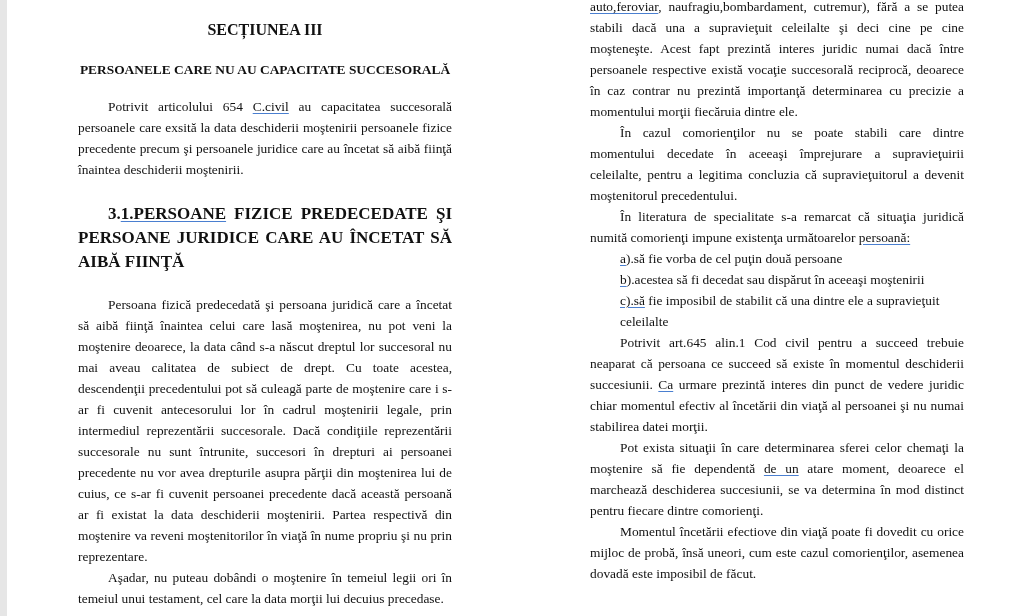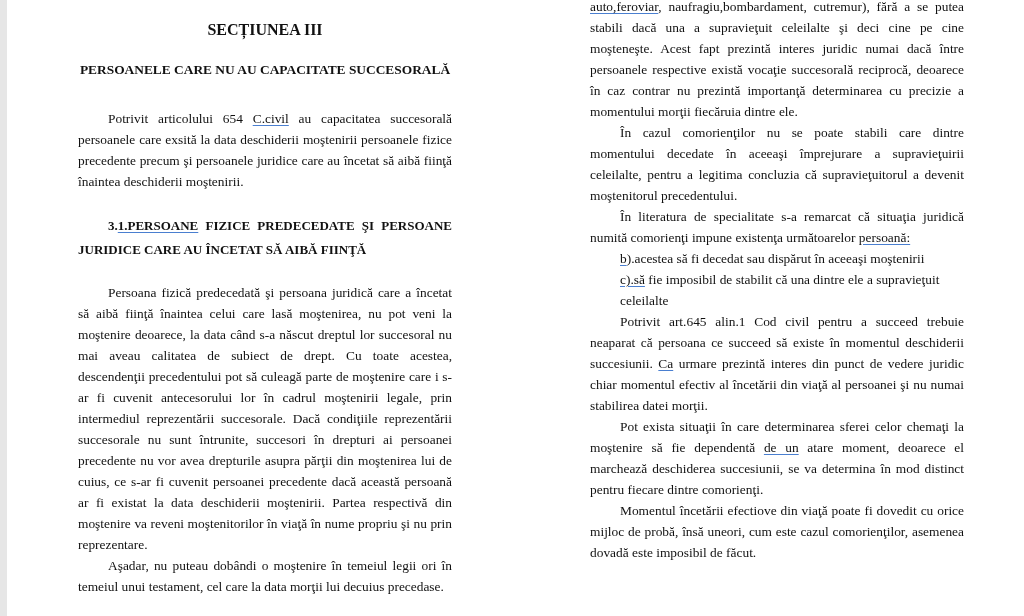--- a/index.html
+++ b/index.html
@@ -22,49 +22,50 @@
     font-size: 13.4px;
     line-height: 21px;
     text-align: justify;
   }
   #page-left .textblock { left: 71px; width: 374px; }
   #page-right .textblock { left: 72px; width: 374px; }
   p { margin: 0; }
   .indent { text-indent: 30px; }
   .h-section { text-align: center; font-weight: bold; font-size: 16px; margin: 0; line-height: 20px; }
   .h-sub { text-align: center; font-weight: bold; font-size: 13.4px; margin: 0; line-height: 20px; }
-  .h-chapter { font-weight: bold; font-size: 13px; text-indent: 30px; line-height: 24px; text-align: justify; }
+  .h-chapter { font-weight: bold; font-size: 17px; text-indent: 30px; line-height: 24px; text-align: justify; }
   .list-item { padding-left: 30px; text-align: left; }
   .sq { text-decoration: underline; text-decoration-color: #4a7fd0; text-decoration-style: solid; text-underline-offset: 2px; }
 </style>
 </head>
 <body>
 
 <div class="page" id="page-left">
   <div class="textblock" style="top:16px;">
     <p class="h-section" style="margin-top:4px;">SECȚIUNEA III</p>
     <p class="h-sub" style="margin-top:20px;">PERSOANELE CARE NU AU CAPACITATE SUCCESORALĂ</p>
 
-    <p class="indent" style="margin-top:28px;"><span>Potrivit articolului 654 </span><span class="sq">C.civil</span><span> au capacitatea succesorală persoanele care exsită la data deschiderii moştenirii persoanele fizice precedente precum şi persoanele juridice care au încetat să aibă fiinţă înaintea deschiderii moştenirii.</span></p>
+    <p class="indent" style="margin-top:16px;"><span>Potrivit articolului 654 </span><span class="sq">C.civil</span><span> au capacitatea succesorală persoanele care exsită la data deschiderii moştenirii persoanele fizice precedente precum şi persoanele juridice care au încetat să aibă fiinţă înaintea deschiderii moştenirii.</span></p>
 
     <p class="h-chapter" style="margin-top:22px;"><span>3.</span><span class="sq">1.PERSOANE</span><span> FIZICE PREDECEDATE ŞI PERSOANE JURIDICE CARE AU ÎNCETAT SĂ AIBĂ FIINŢĂ</span></p>
 
     <p class="indent" style="margin-top:20px;">Persoana fizică predecedată şi persoana juridică care a încetat să aibă fiinţă înaintea celui care lasă moştenirea, nu pot veni la moştenire deoarece, la data când s-a născut dreptul lor succesoral nu mai aveau calitatea de subiect de drept. Cu toate acestea, descendenţii precedentului pot să culeagă parte de moştenire care i s-ar fi cuvenit antecesorului lor în cadrul moştenirii legale, prin intermediul reprezentării succesorale. Dacă condiţiile reprezentării succesorale nu sunt întrunite, succesori în drepturi ai persoanei precedente nu vor avea drepturile asupra părţii din moştenirea lui de cuius, ce s-ar fi cuvenit persoanei precedente dacă această persoană ar fi existat la data deschiderii moştenirii. Partea respectivă din moştenire va reveni moştenitorilor în viaţă în nume propriu şi nu prin reprezentare.</p>
     <p class="indent">Aşadar, nu puteau dobândi o moştenire în temeiul legii ori în temeiul unui testament, cel care la data morţii lui decuius precedase.</p>
 
 
   </div>
 </div>
 
 <div class="page" id="page-right">
   <div class="textblock" style="top:-4px;">
     <p><span class="sq">auto,feroviar</span><span>, naufragiu,bombardament, cutremur), fără a se putea stabili dacă una a supravieţuit celeilalte şi deci cine pe cine moşteneşte. Acest fapt prezintă interes juridic numai dacă între persoanele respective există vocaţie succesorală reciprocă, deoarece în caz contrar nu prezintă importanţă determinarea cu precizie a momentului morţii fiecăruia dintre ele.</span></p>
     <p class="indent">În cazul comorienţilor nu se poate stabili care dintre momentului decedate în aceeaşi împrejurare a supravieţuirii celeilalte, pentru a legitima concluzia că supravieţuitorul a devenit moştenitorul precedentului.</p>
     <p class="indent"><span>În literatura de specialitate s-a remarcat că situaţia juridică numită comorienţi impune existenţa următoarelor </span><span class="sq">persoană:</span></p>
 
+    <p class="list-item"><span class="sq">a</span><span>).să fie vorba de cel puţin două persoane</span></p>
     <p class="list-item"><span class="sq">b</span><span>).acestea să fi decedat sau dispărut în aceeaşi moştenirii</span></p>
     <p class="list-item"><span class="sq">c).să</span><span> fie imposibil de stabilit că una dintre ele a supravieţuit celeilalte</span></p>
 
     <p class="indent"><span>Potrivit art.645 alin.1 Cod civil pentru a succeed trebuie neaparat că persoana ce succeed să existe în momentul deschiderii succesiunii. </span><span class="sq">Ca</span><span> urmare prezintă interes din punct de vedere juridic chiar momentul efectiv al încetării din viaţă al persoanei şi nu numai stabilirea datei morţii.</span></p>
     <p class="indent"><span>Pot exista situaţii în care determinarea sferei celor chemaţi la moştenire să fie dependentă </span><span class="sq">de un</span><span> atare moment, deoarece el marchează deschiderea succesiunii, se va determina în mod distinct pentru fiecare dintre comorienţi.</span></p>
     <p class="indent">Momentul încetării efectiove din viaţă poate fi dovedit cu orice mijloc de probă, însă uneori, cum este cazul comorienţilor, asemenea dovadă este imposibil de făcut.</p>
 
   </div>
 </div>
 

